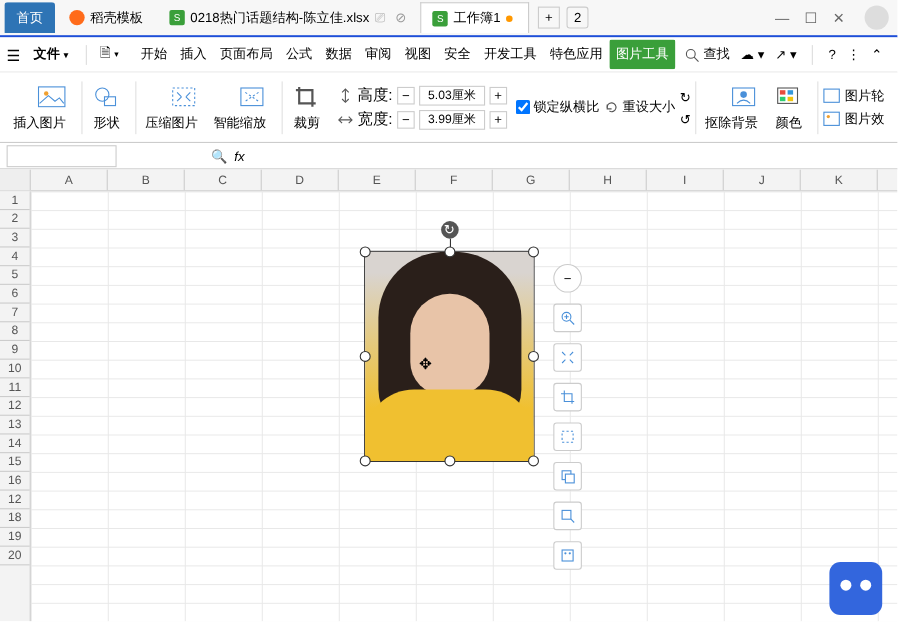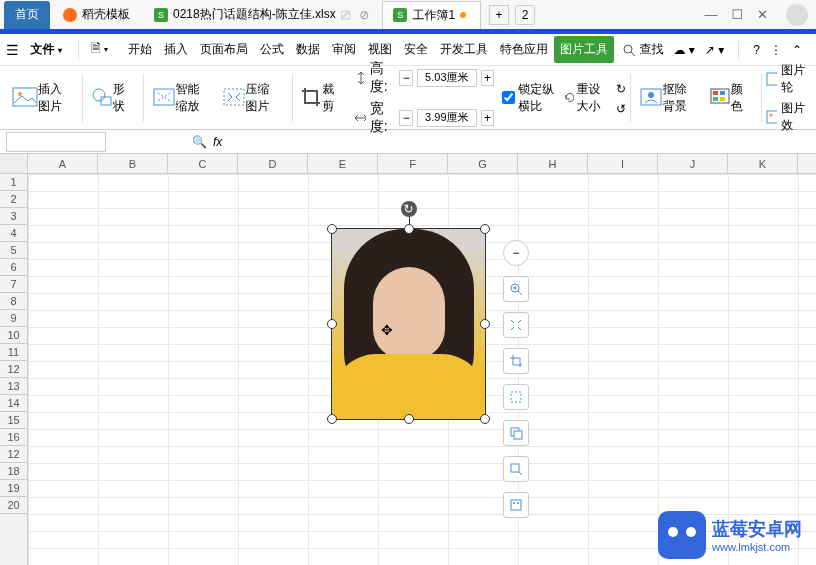--- a/index.html
+++ b/index.html
@@ -1,17 +1,17 @@
 <!DOCTYPE html>
 <html><head>
 <meta charset="utf-8">
 <style>
 *{margin:0;padding:0;box-sizing:border-box;font-family:"Microsoft YaHei",Arial,sans-serif;font-size:12px;}
 body{width:816px;height:565px;background:#fff;overflow:hidden;position:relative;}
-.titlebar{height:34px;background:#f7f7f7;border-bottom:5px solid #1d4ed8;display:flex;align-items:center;padding:0 4px;}
+.titlebar{height:34px;background:#f7f7f7;border-bottom:2px solid #1d4ed8;display:flex;align-items:center;padding:0 4px;}
 .tab{height:28px;display:flex;align-items:center;padding:0 10px;margin-right:2px;border:1px solid transparent;cursor:pointer;gap:5px;}
 .tab.home{background:#2e74b5;color:#fff;border-radius:3px 3px 0 0;}
 .tab.active{background:#fff;border:1px solid #ccc;border-bottom:none;}
 .tab-icon{width:14px;height:14px;display:inline-block;}
 .docke-icon{background:#ff6b1a;border-radius:50%;}
 .wps-icon{background:#3a9f3a;border-radius:2px;color:#fff;font-size:9px;text-align:center;line-height:14px;}
 .tab-close{color:#999;margin-left:4px;}
 .tab-dot{width:6px;height:6px;background:#ff9800;border-radius:50%;margin-right:4px;}
 .tab-plus{width:20px;height:20px;border:1px solid #ccc;text-align:center;line-height:18px;cursor:pointer;margin-left:6px;}
 .tab-count{width:20px;height:20px;border:1px solid #ccc;text-align:center;line-height:18px;margin-left:6px;border-radius:3px;}
@@ -22,21 +22,21 @@
 .menu-left{display:flex;align-items:center;gap:8px;}
 .hamburger{font-size:14px;cursor:pointer;}
 .file-btn{cursor:pointer;padding:2px 4px;font-weight:bold;}
 .divider{width:1px;height:18px;background:#ddd;margin:0 4px;}
 .menu-tabs{display:flex;margin-left:6px;}
 .menu-tab{padding:4px 5px;cursor:pointer;border:1px solid transparent;}
 .menu-tab.special{background:#3a9f3a;color:#fff;border-radius:2px;}
 .menu-right{margin-left:auto;display:flex;align-items:center;gap:10px;padding-right:8px;}
 .search{display:flex;align-items:center;gap:3px;cursor:pointer;}
 .ribbon{height:64px;background:#fff;display:flex;align-items:center;padding:4px 8px;border-bottom:1px solid #ccc;}
-.ribbon-group{display:flex;flex-direction:row;align-items:center;margin-right:6px;padding:2px 4px;cursor:pointer;}
+.ribbon-group{display:flex;flex-direction:column;align-items:flex-end;margin-right:6px;padding:2px 4px;cursor:pointer;}
 .ribbon-group.big{font-size:11px;}
 .ribbon-icon{width:26px;height:26px;display:flex;align-items:center;justify-content:center;margin-bottom:2px;}
 .vdiv{width:1px;height:48px;background:#e0e0e0;margin:0 4px;}
 .dim-row{display:flex;align-items:center;gap:4px;margin:2px 0;}
 .dim-label{font-size:14px;}
 .dim-btn{width:16px;height:16px;border:1px solid #ccc;text-align:center;line-height:14px;cursor:pointer;background:#fff;}
 .dim-input{width:60px;height:18px;border:1px solid #ccc;text-align:center;font-size:11px;}
 .checkbox-row{display:flex;align-items:center;gap:3px;font-size:11px;}
 .formula-bar{height:24px;display:flex;align-items:center;border-bottom:1px solid #ccc;background:#fff;}
 .name-box{width:100px;height:20px;border:1px solid #ccc;margin:0 6px;background:#fff;}
@@ -161,34 +161,34 @@
           <circle cx="8" cy="8" r="6" stroke="#4a90d9" fill="none"></circle>
           <rect x="10" y="10" width="10" height="8" stroke="#4a90d9" fill="none"></rect>
         </svg>
       </div>
     <span>形状</span>
   </div>
   <div class="vdiv"></div>
   <div class="ribbon-group big">
     <div class="ribbon-icon">
         <svg width="24" height="20">
+          <rect x="2" y="2" width="20" height="16" stroke="#4a90d9" fill="none" stroke-dasharray="2"></rect>
+          <path d="M6 6 L10 10 M18 6 L14 10 M6 14 L10 10 M18 14 L14 10" stroke="#4a90d9"></path>
+        </svg>
+      </div>
+    <span>压缩图片</span>
+  </div>
+  <div class="ribbon-group big">
+    <div class="ribbon-icon">
+        <svg width="24" height="20">
           <rect x="2" y="2" width="20" height="16" stroke="#4a90d9" fill="none"></rect>
           <path d="M6 6 L18 14 M18 6 L6 14" stroke="#4a90d9" stroke-dasharray="2"></path>
         </svg>
       </div>
     <span>智能缩放</span>
-  </div>
-  <div class="ribbon-group big">
-    <div class="ribbon-icon">
-        <svg width="24" height="20">
-          <rect x="2" y="2" width="20" height="16" stroke="#4a90d9" fill="none" stroke-dasharray="2"></rect>
-          <path d="M6 6 L10 10 M18 6 L14 10 M6 14 L10 10 M18 14 L14 10" stroke="#4a90d9"></path>
-        </svg>
-      </div>
-    <span>压缩图片</span>
   </div>
   <div class="vdiv"></div>
   <div class="ribbon-group big">
     <div class="ribbon-icon">
         <svg width="22" height="22">
           <path d="M5 2 L5 17 L20 17 M2 5 L17 5 L17 20" stroke="#555" fill="none" stroke-width="2"></path>
         </svg>
       </div>
     <span>裁剪</span>
   </div>
@@ -382,17 +382,13 @@
       </div>
     </div>
   </div>
 </div>
 
 <div class="watermark">
   <div class="wm-icon">
     <div class="wm-eye l"></div>
       <div class="wm-eye r"></div>
   </div>
-  <div class="wm-text">
-    <span class="wm-title">蓝莓安卓网</span>
-    <span class="wm-url">www.lmkjst.com</span>
-  </div>
 </div>
 
 </body></html>

